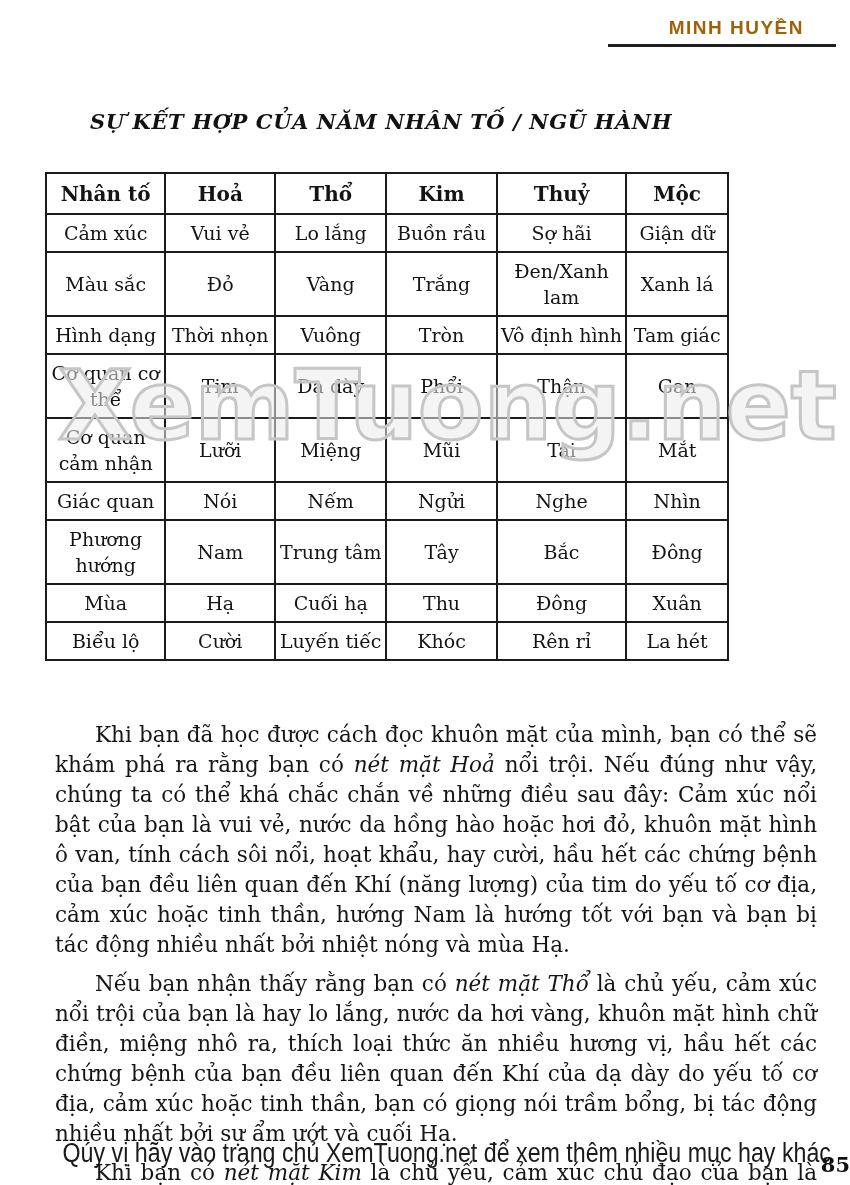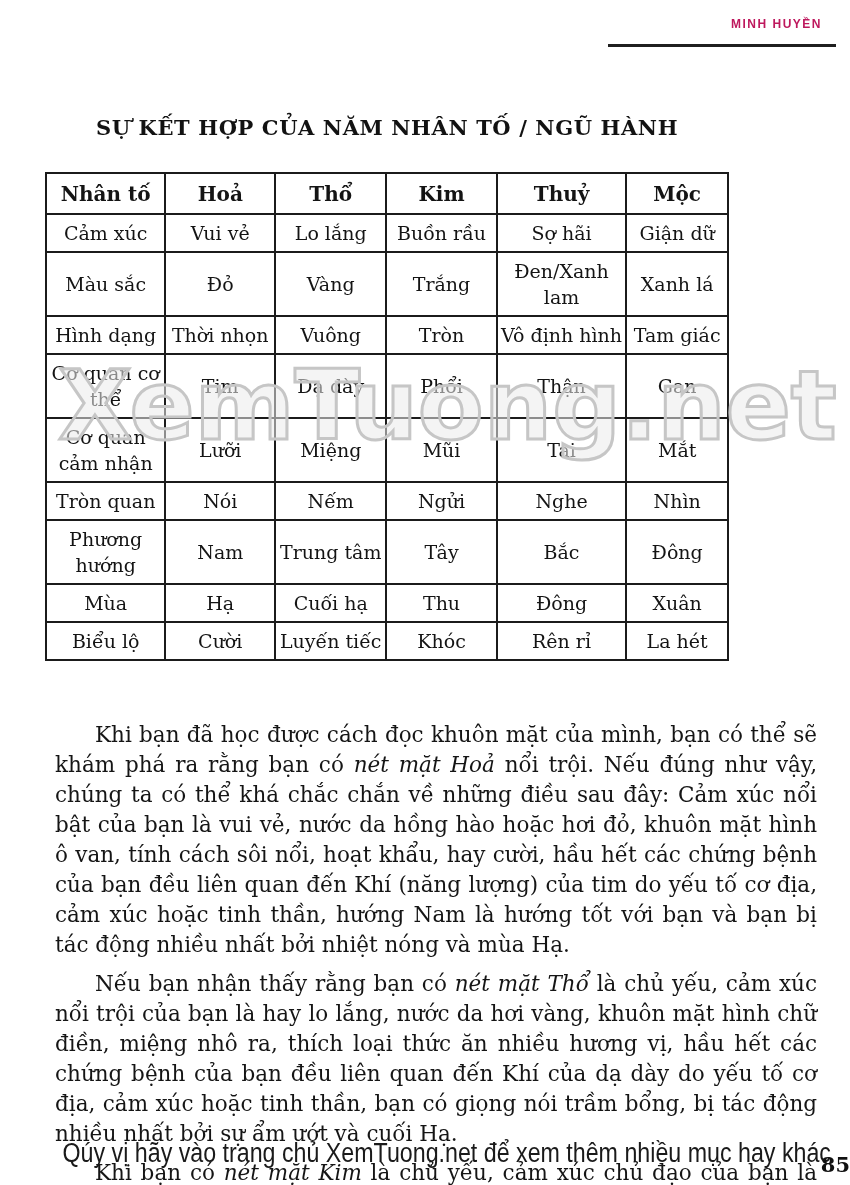--- a/index.html
+++ b/index.html
@@ -8,36 +8,37 @@
     width: 850px; height: 1185px;
     background: #ffffff;
     color: #161616;
     font-family: "DejaVu Serif", "Liberation Serif", serif;
     position: relative;
     overflow: hidden;
   }
 
   
   .running-header {
-    position: absolute; top: 17px; right: 28px;
+    position: absolute; top: 17px; right: 46px;
     font-family: "Liberation Sans", sans-serif;
-    font-weight: bold; font-size: 12px; letter-spacing: 1.5px;
-    color: #be185d;
+    font-weight: bold; font-size: 19px; letter-spacing: 1.5px;
+    color: #a16207;
   }
   .header-rule {
     position: absolute; top: 44px; left: 608px;
     width: 228px; height: 3px; background: #1f1f1f;
   }
 
   
   .page-title {
     position: absolute; top: 109px; left: 90px;
     font-size: 21px; font-weight: bold; letter-spacing: 0.6px;
-    margin: 6px; color: #121212;
+    margin: 0; color: #121212;
     white-space: nowrap;
+    font-style: italic;
   }
 
   
   .table-wrap { position: absolute; top: 172px; left: 45px; width: 684px; }
   table.elements {
     width: 100%; border-collapse: collapse; table-layout: fixed;
   }
   table.elements th, table.elements td {
     border: 2px solid #1b1b1b;
     text-align: center; vertical-align: middle;
@@ -157,21 +158,21 @@
           </tr>
           <tr>
             <td>Cơ quan cảm nhận</td>
             <td>Lưỡi</td>
             <td>Miệng</td>
             <td>Mũi</td>
             <td>Tai</td>
             <td>Mắt</td>
           </tr>
           <tr>
-            <td>Tròn quan</td>
+            <td>Giác quan</td>
             <td>Nói</td>
             <td>Nếm</td>
             <td>Ngửi</td>
             <td>Nghe</td>
             <td>Nhìn</td>
           </tr>
           <tr>
             <td>Phương hướng</td>
             <td>Nam</td>
             <td>Trung tâm</td>

